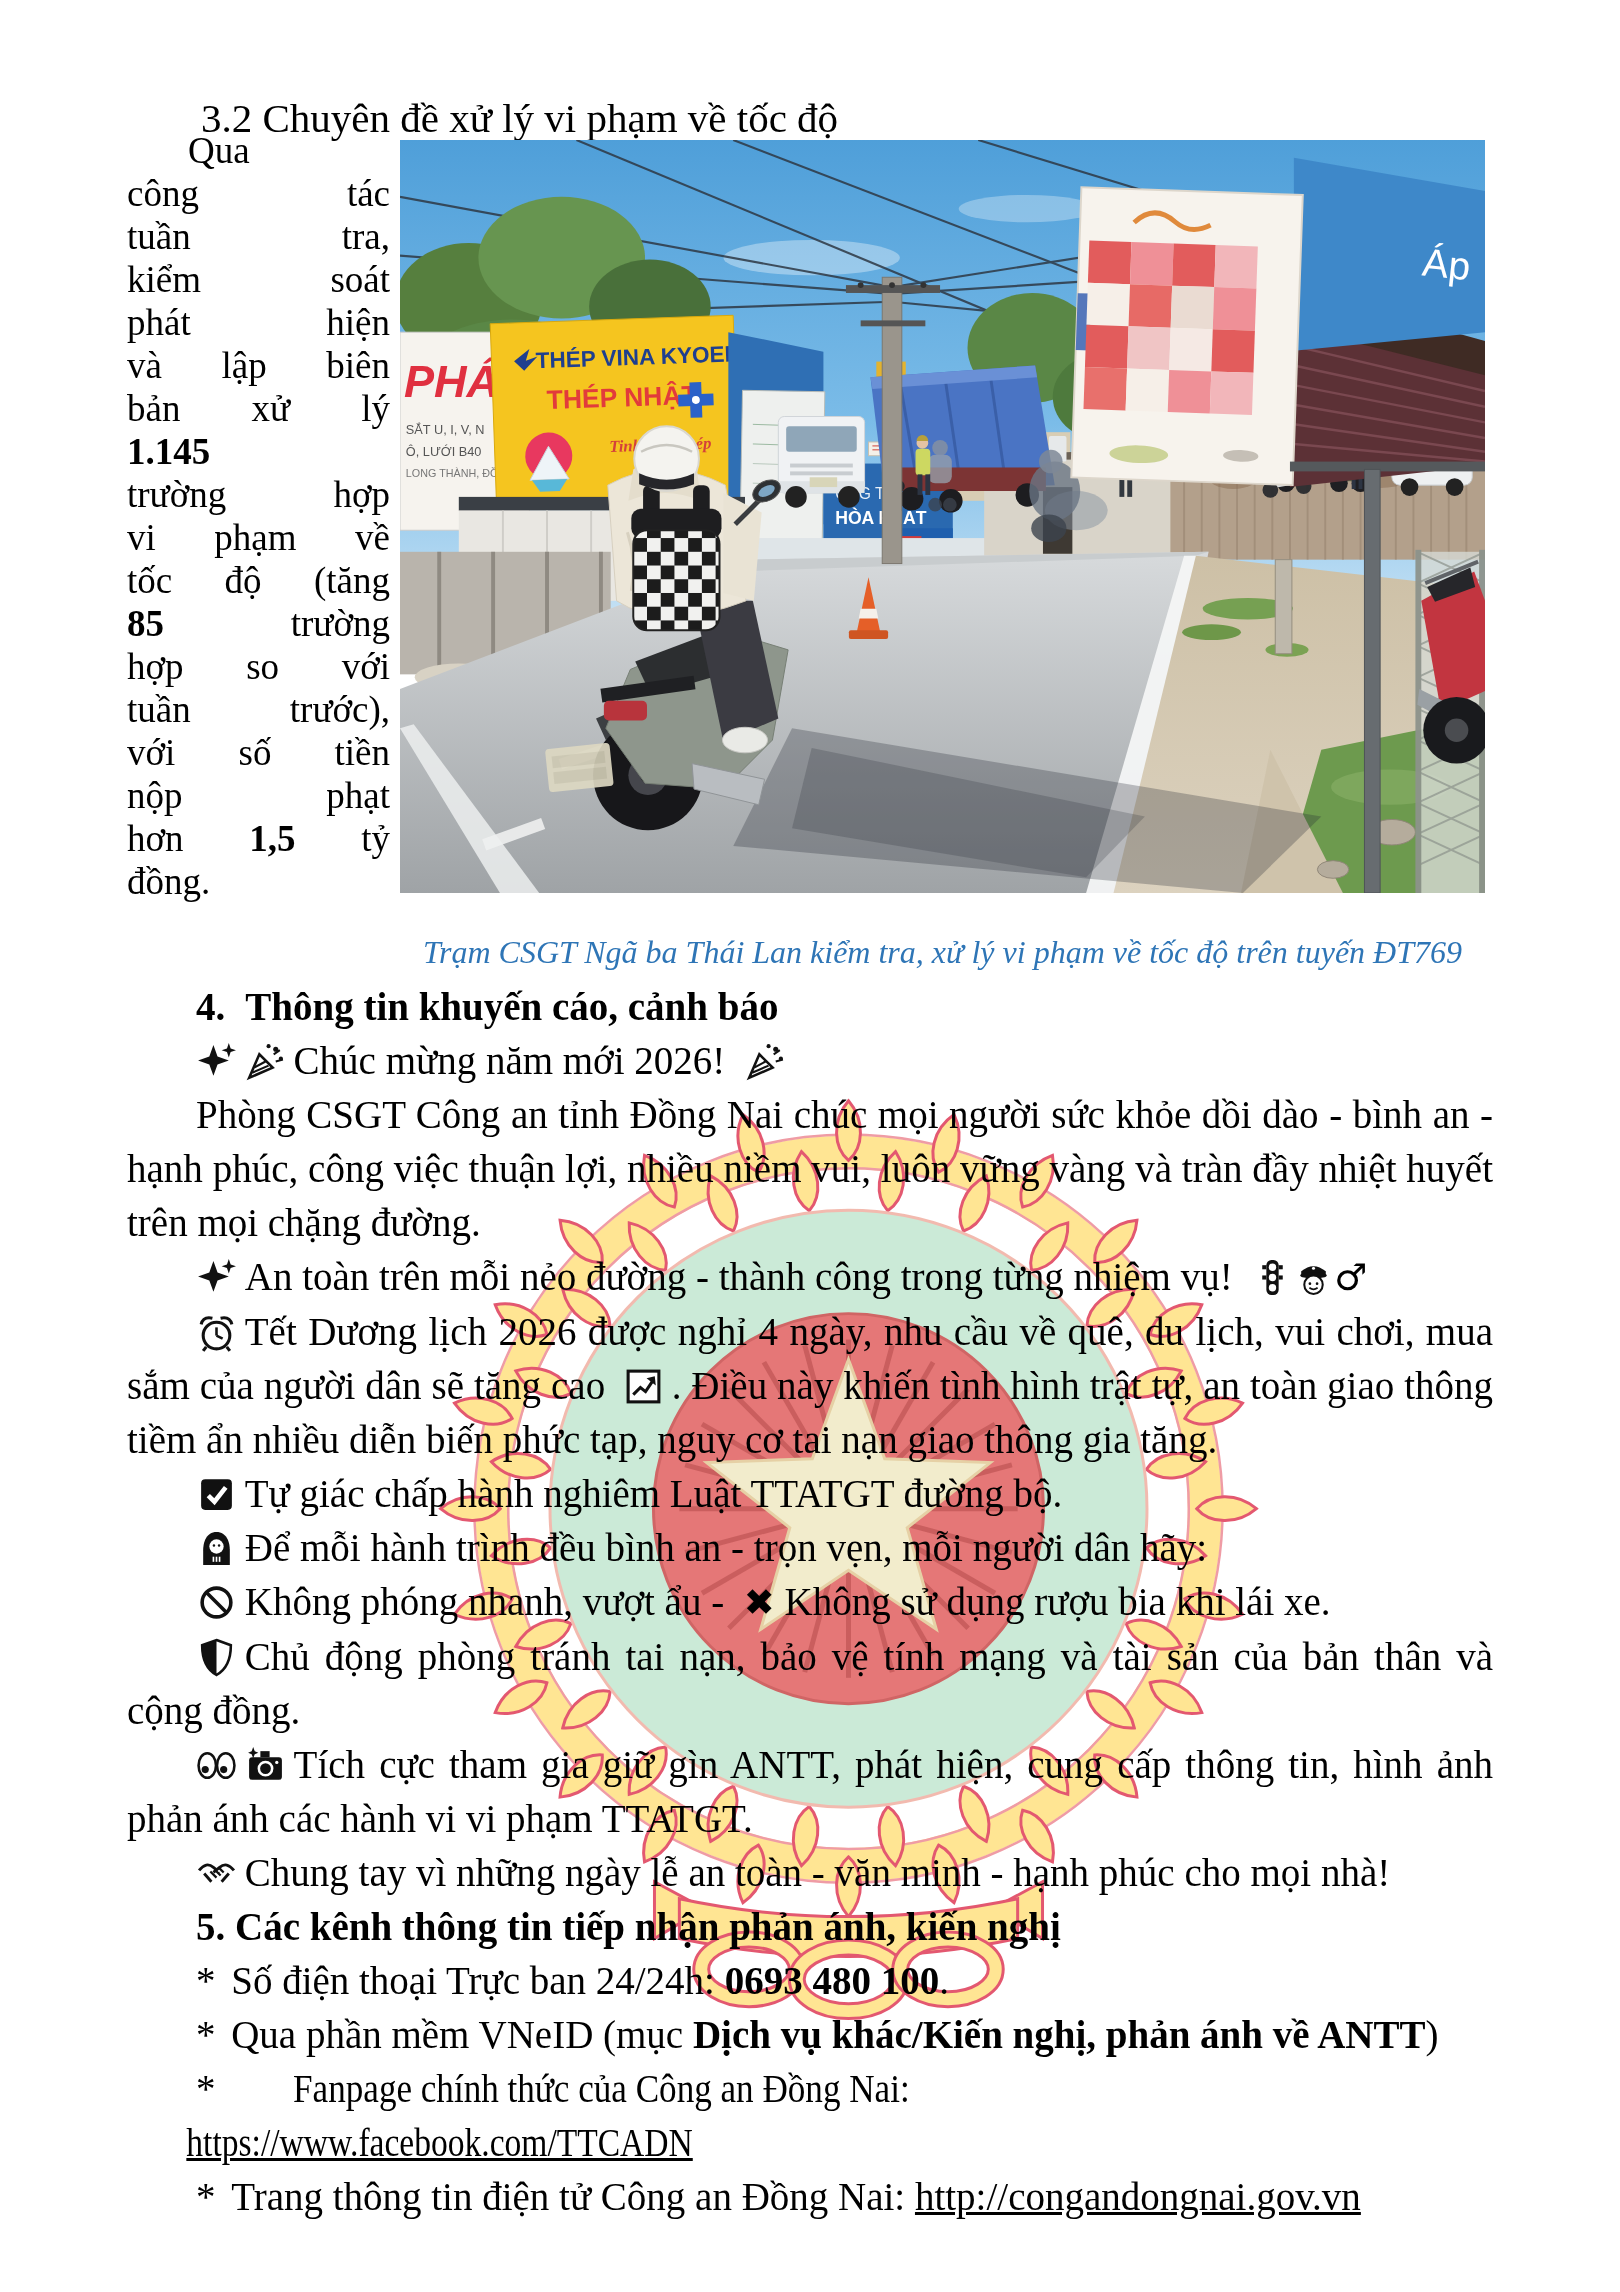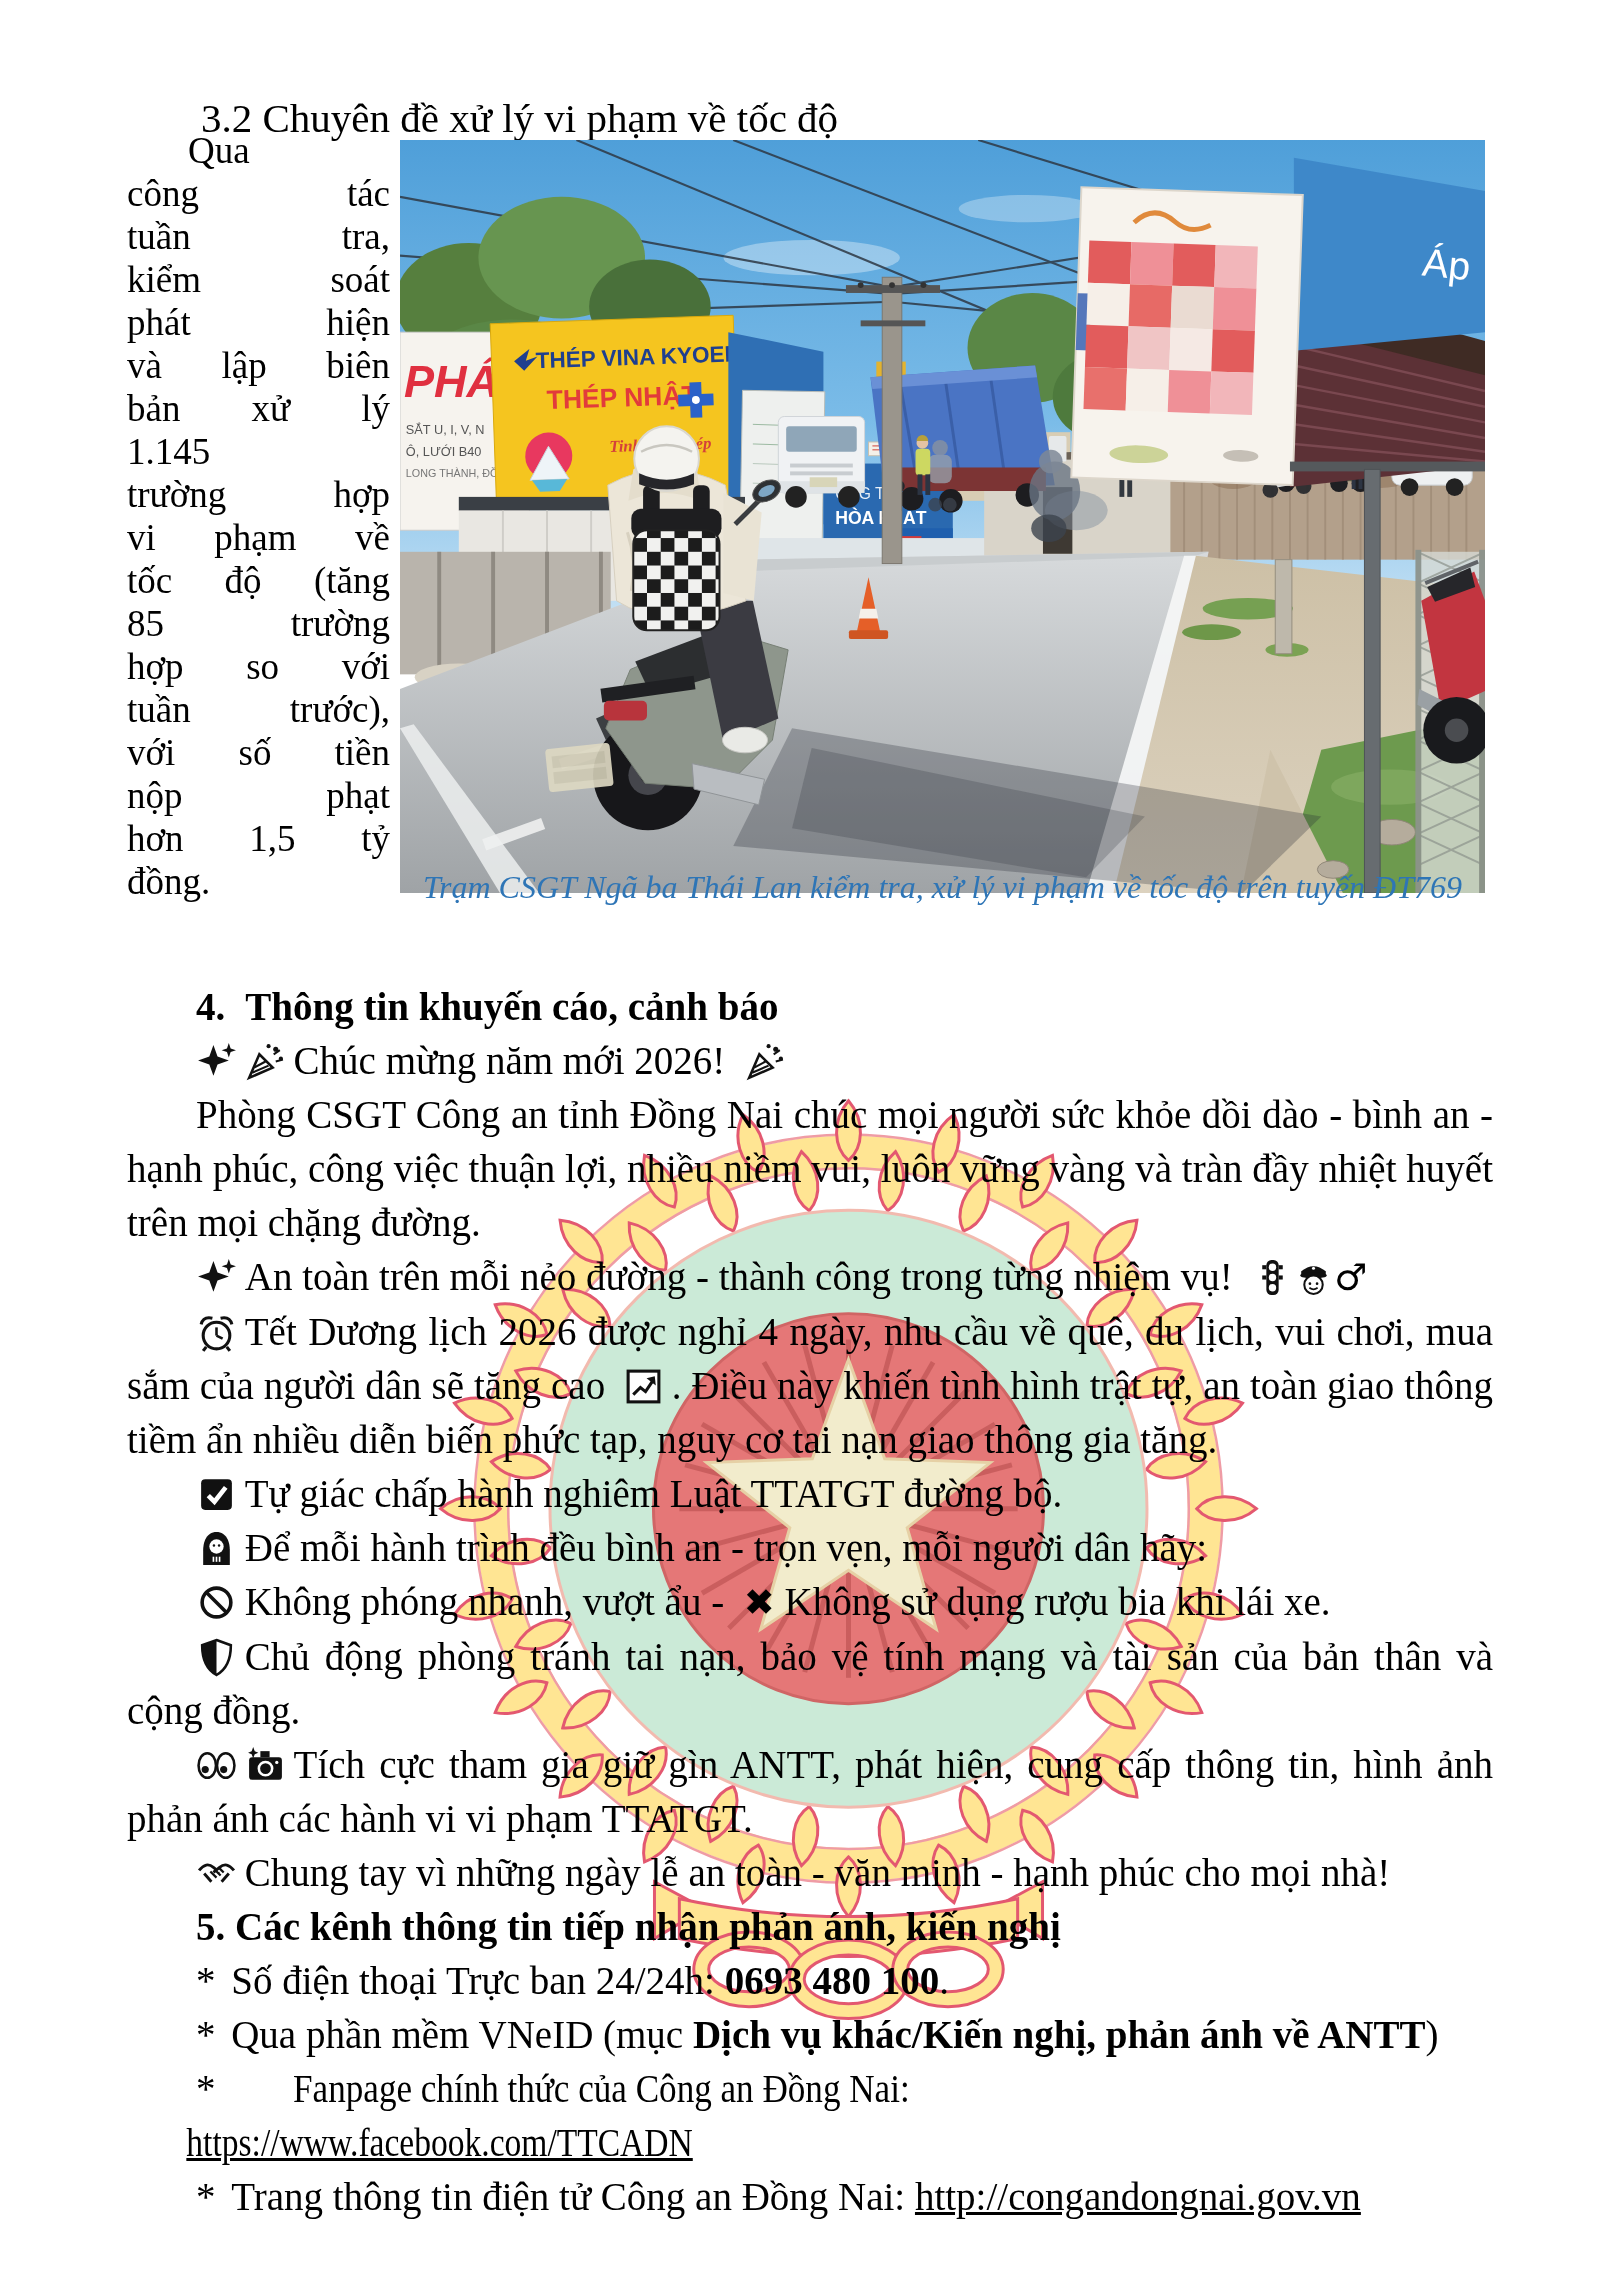--- a/index.html
+++ b/index.html
@@ -4,25 +4,25 @@
 <style>
   html,body{margin:0;padding:0}
   body{width:1620px;height:2293px;background:#fff;position:relative;overflow:hidden;
        font-family:"Liberation Serif",serif;color:#000;}
   .heading{position:absolute;left:201px;top:94px;font-size:41px;font-weight:normal;white-space:nowrap;z-index:2}
   
   .leftcol{position:absolute;left:127px;top:129px;width:263px;font-size:37px;line-height:43px;z-index:2}
   .lcl{display:flex;justify-content:space-between}
   .lcl.single{justify-content:flex-start}
   .lcl.indent{padding-left:61px}
-  .lcl b{font-weight:normal}
+  .lcl b{font-weight:bold}
   
   .photo{position:absolute;left:400px;top:140px;width:1085px;height:753px;z-index:2}
   .photo svg{display:block;width:100%;height:100%}
-  .caption{position:absolute;left:400px;top:869px;width:1085px;text-align:center;
+  .caption{position:absolute;left:400px;top:934px;width:1085px;text-align:center;
            font-style:italic;font-size:32px;color:#2e75b6;z-index:2}
   
   .watermark{position:absolute;left:351px;top:1041px;width:995px;height:995px;z-index:0;opacity:.96}
   
   .content{position:absolute;left:127px;top:980px;width:1366px;z-index:1;
            font-size:39px;line-height:54px;text-align:justify}
   .content p{margin:0;text-indent:69px}
   .title4,.title5{font-weight:bold}
   .tgap{margin-left:20px}
   .ic{display:inline-block;width:41px;height:41px;vertical-align:-7.8px}

